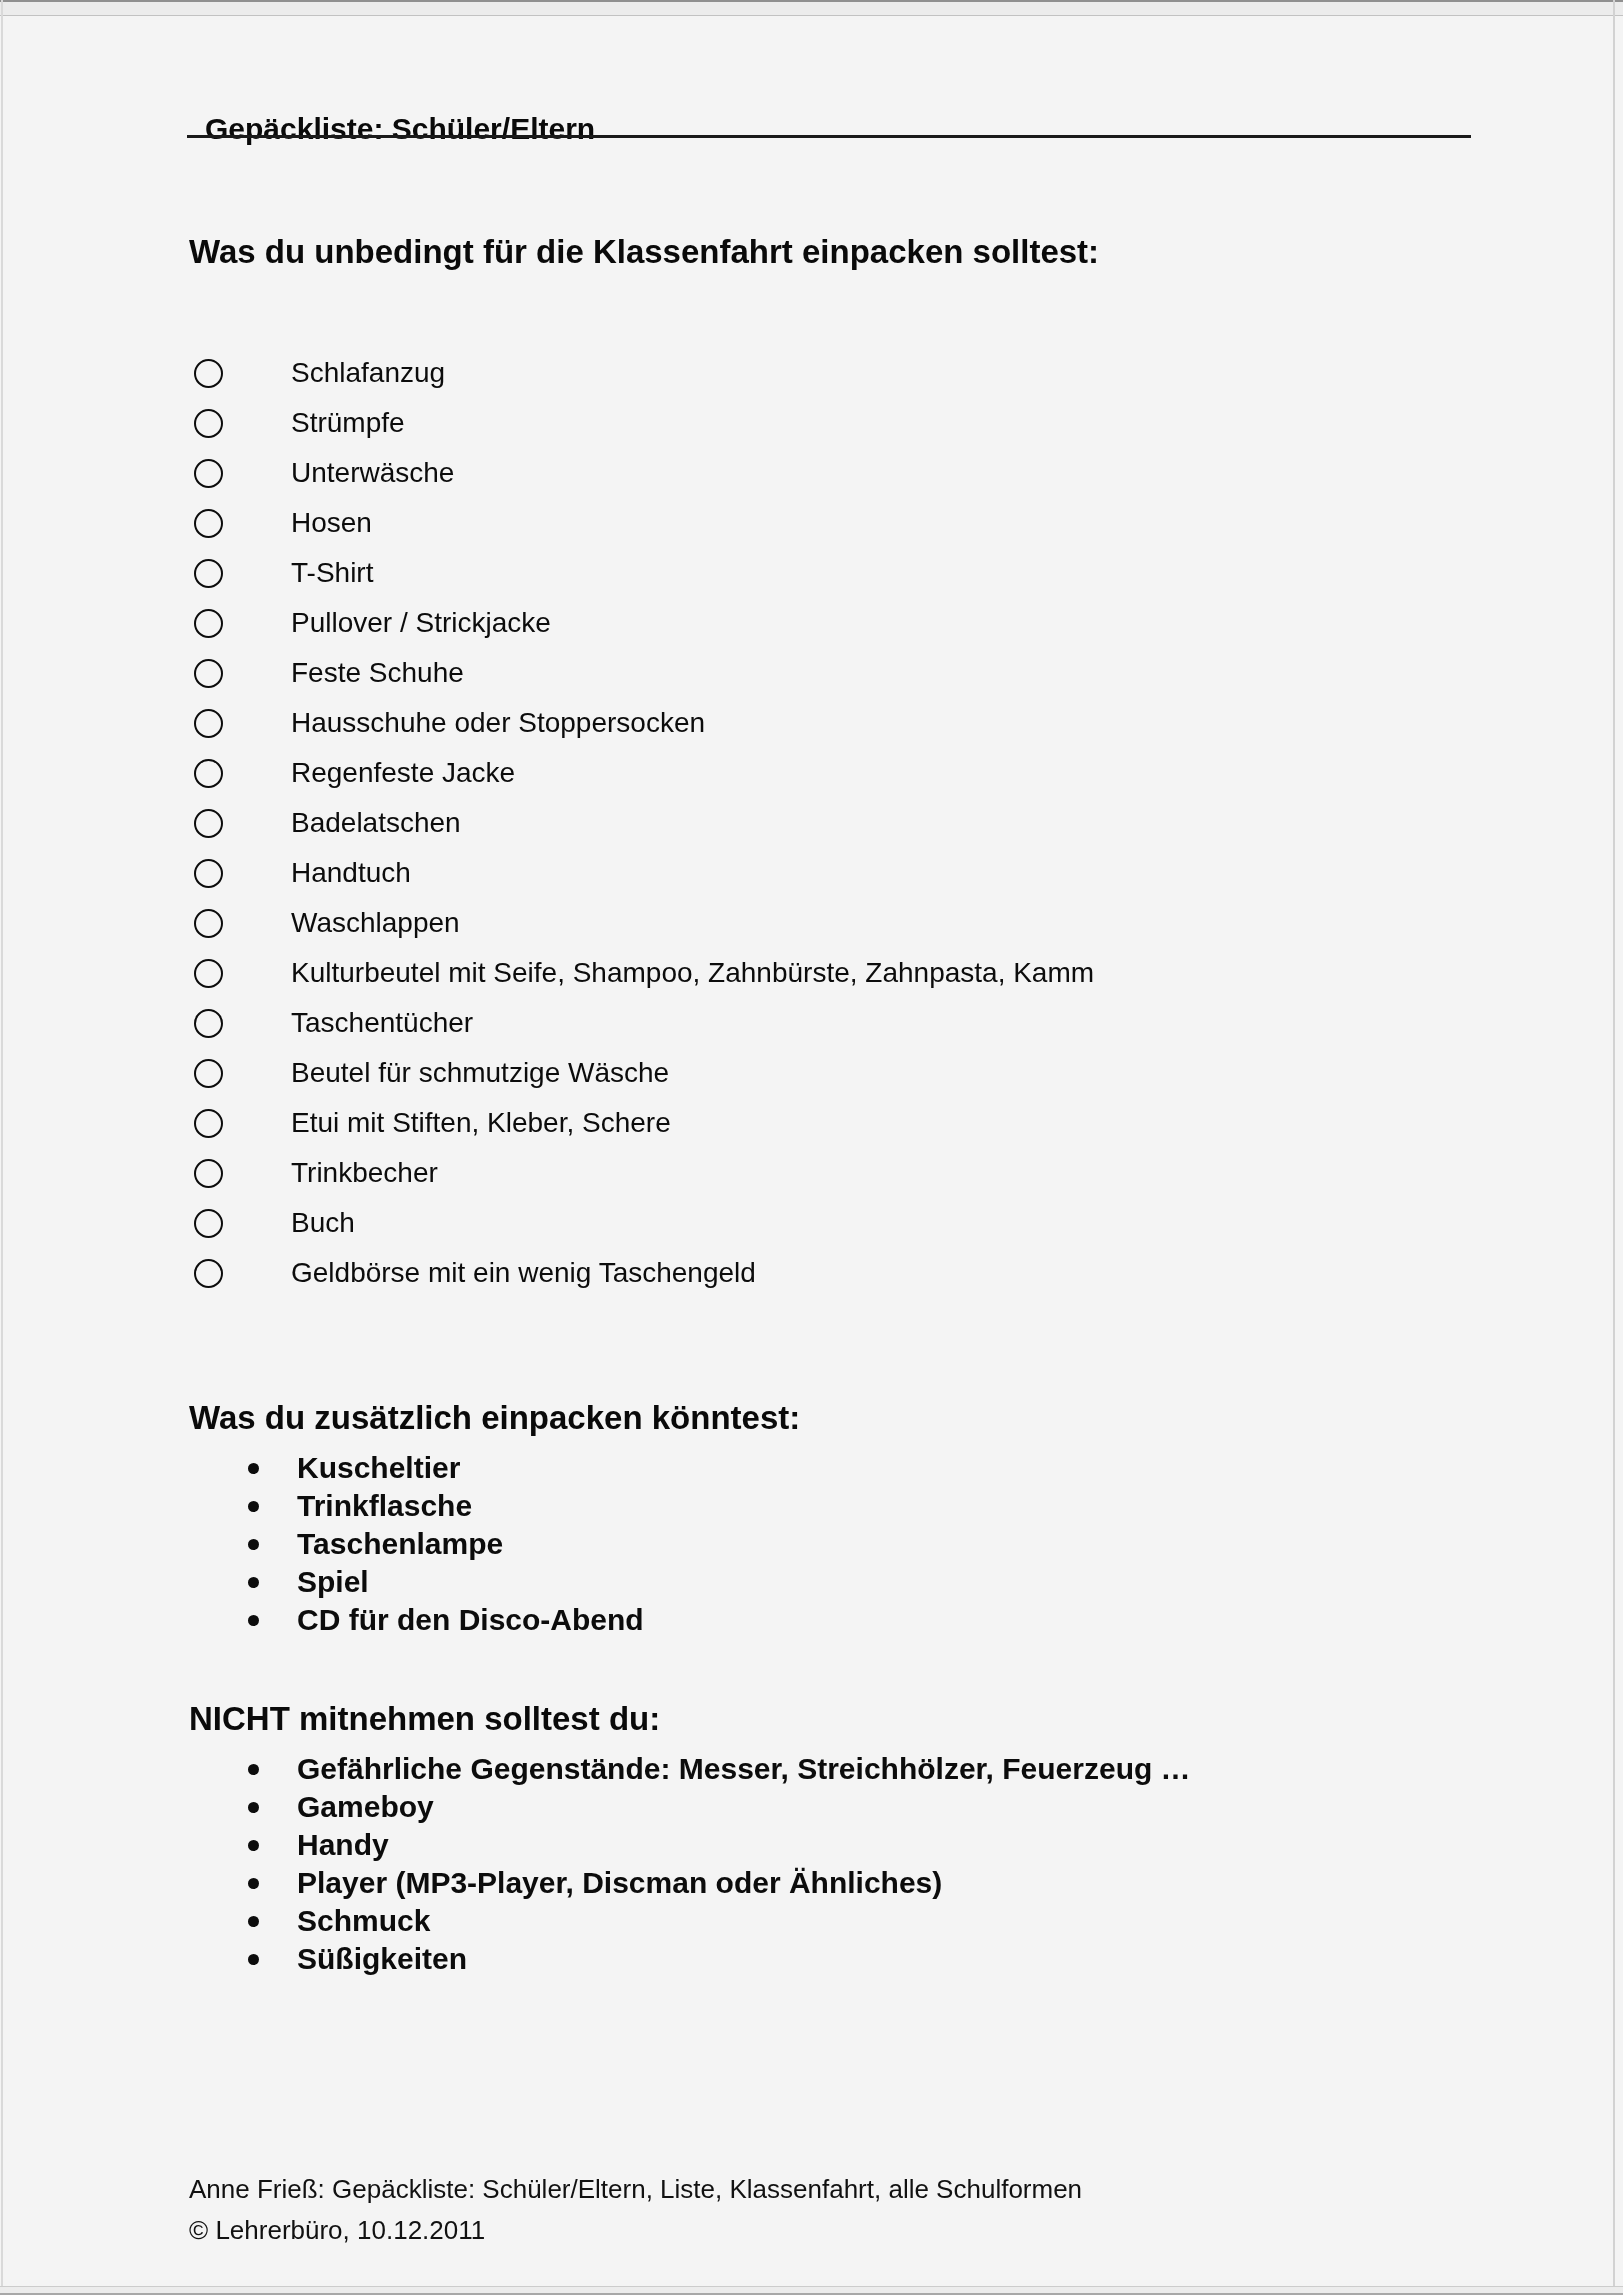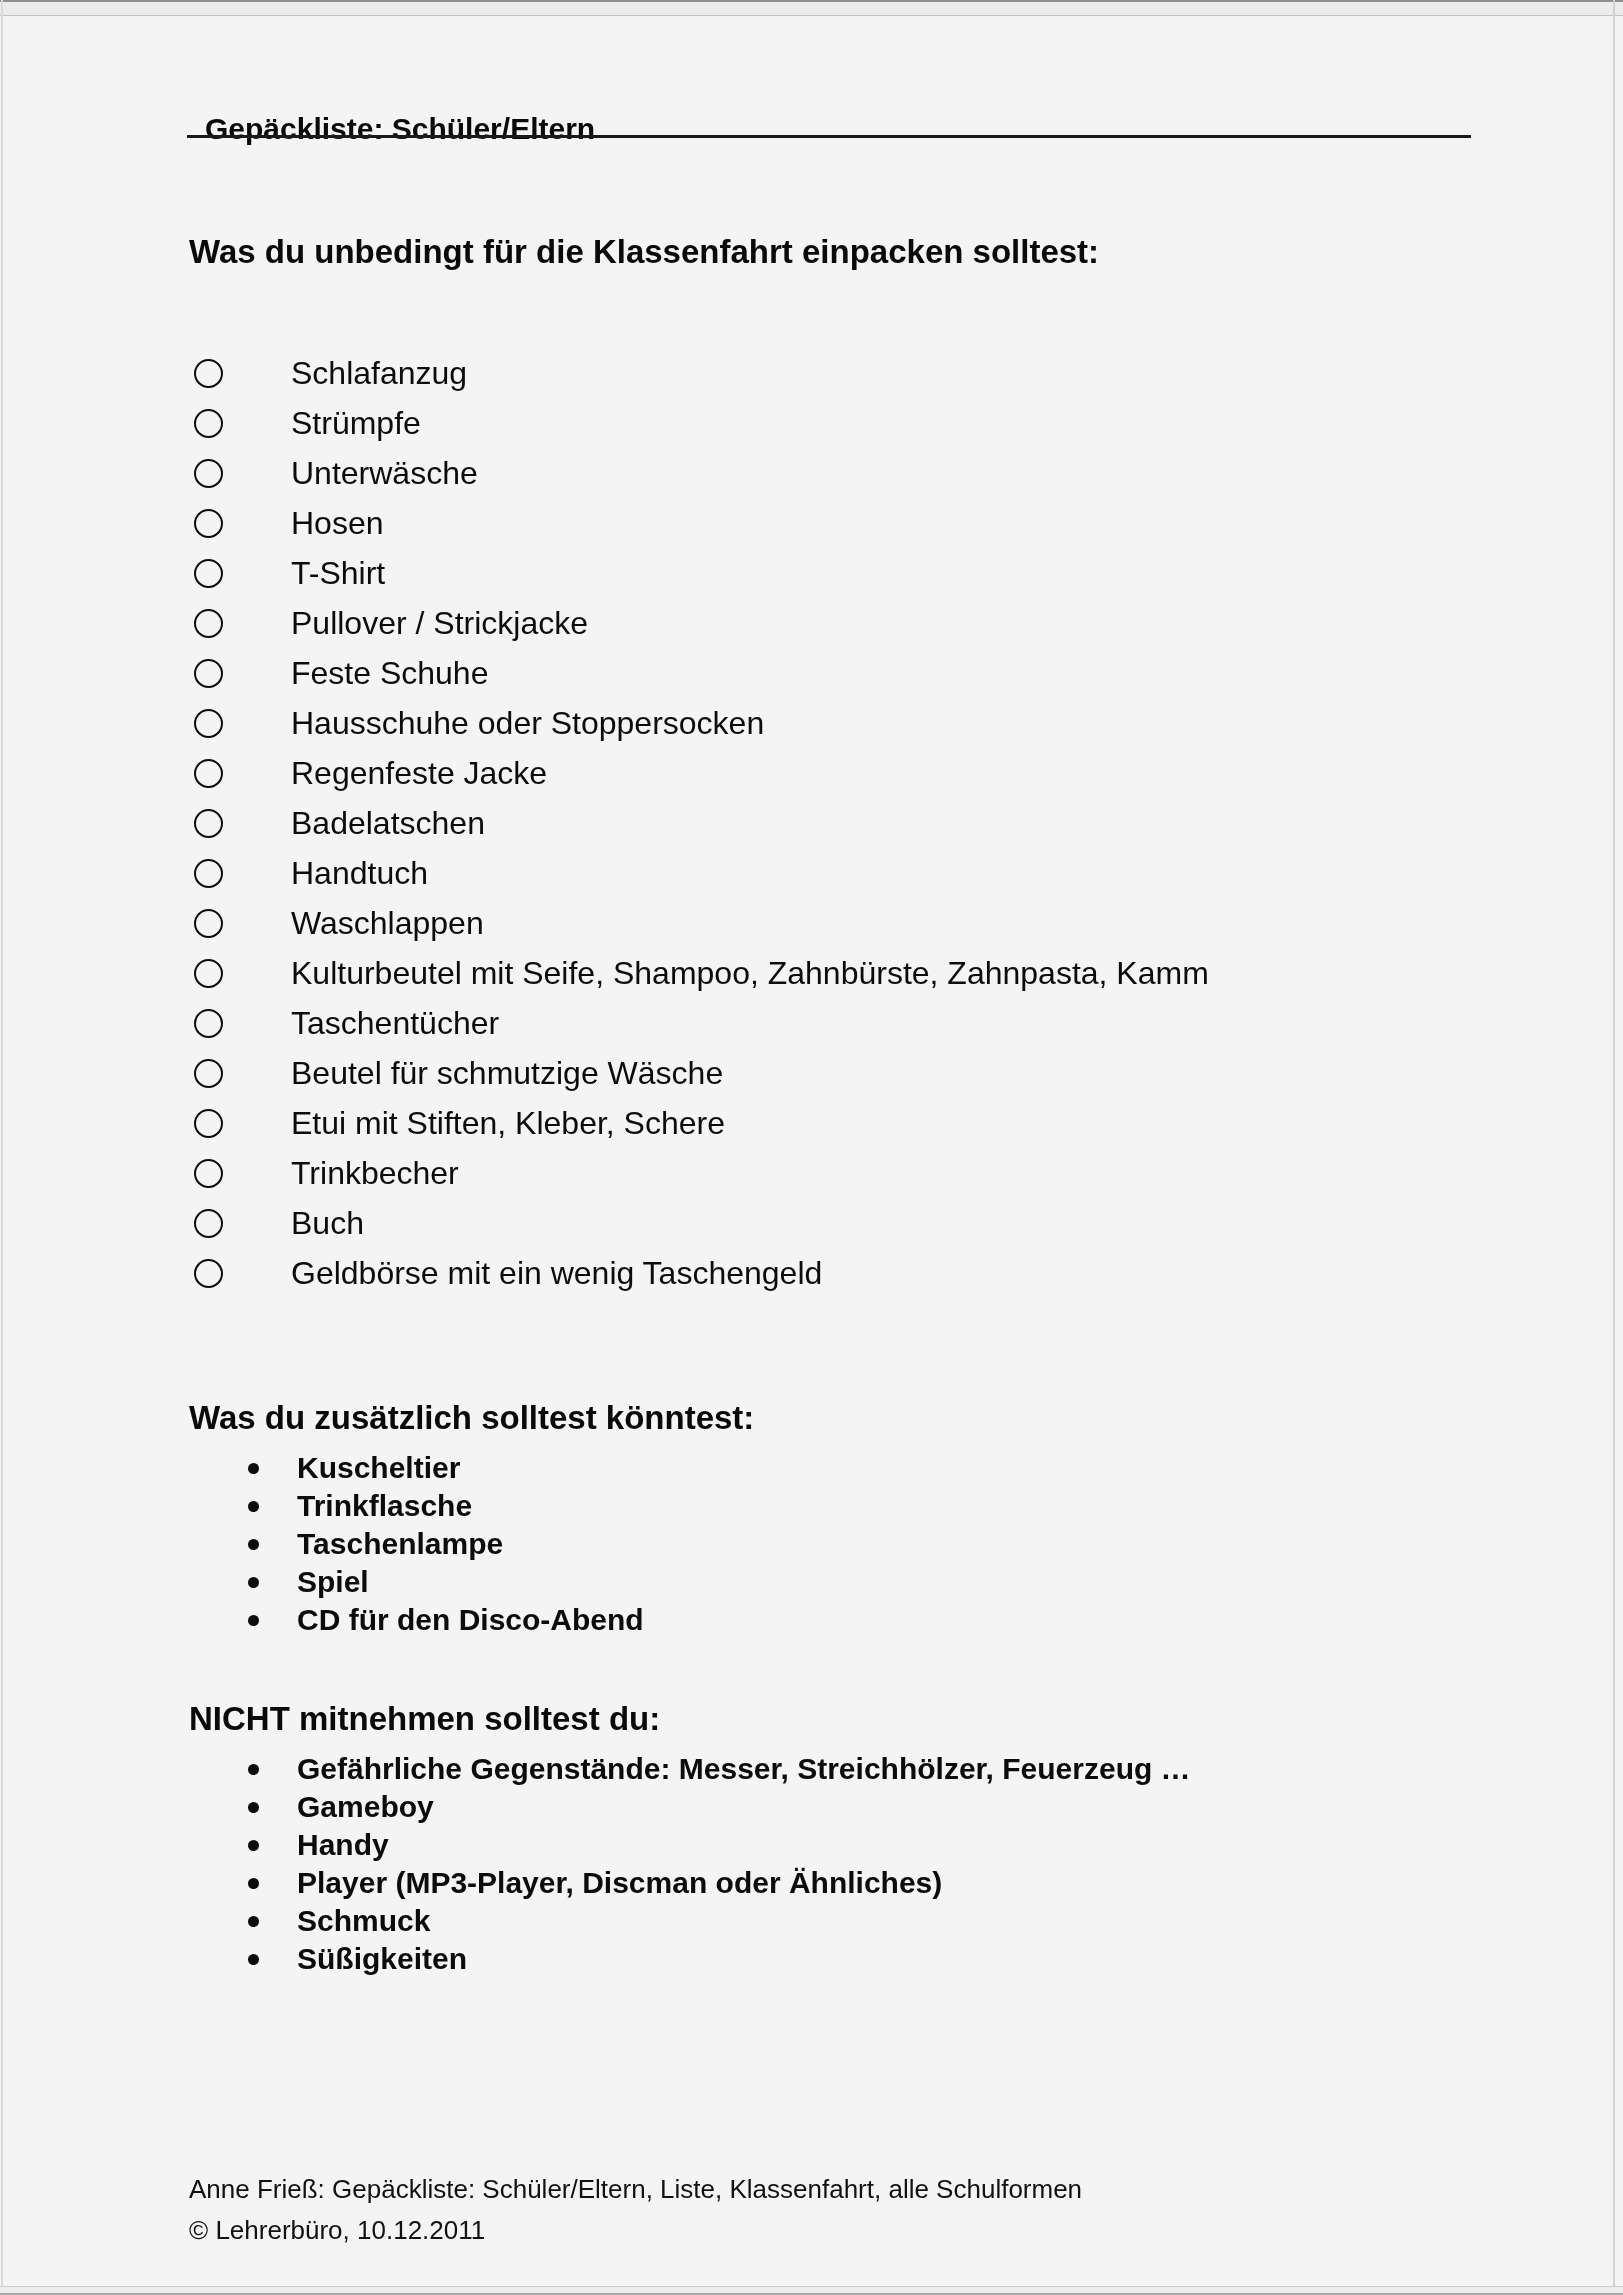--- a/index.html
+++ b/index.html
@@ -72,21 +72,21 @@
   .circle {
     flex: none;
     width: 29px; height: 29px;
     border: 2px solid #0c0c0c;
     border-radius: 50%;
     box-sizing: border-box;
     margin-right: 68px;
     background: transparent;
   }
   .check-label {
-    font-size: 32px; line-height: 1; white-space: nowrap;
+    font-size: 28px; line-height: 1; white-space: nowrap;
   }
 
   .bulletlist {
     position: absolute; left: 248px; width: 1244px; font-weight: bold;
   }
   .bl-optional  { top: 1449px; }
   .bl-forbidden { top: 1750px; }
   .bullet-row {
     height: 38px;
     display: flex; align-items: center;
@@ -217,21 +217,21 @@
         <span class="circle"></span>
         <span class="check-label">Buch</span>
       </div>
 
       <div class="check-row">
         <span class="circle"></span>
         <span class="check-label">Geldbörse mit ein wenig Taschengeld</span>
       </div>
     </div>
 
-  <h2 class="sec-title title-optional">Was du zusätzlich solltest könntest:</h2>
+  <h2 class="sec-title title-optional">Was du zusätzlich einpacken könntest:</h2>
 
   <div class="bulletlist bl-optional">
 
       <div class="bullet-row">
         <span class="dot"></span>
         <span class="bullet-label">Kuscheltier</span>
       </div>
 
       <div class="bullet-row">
         <span class="dot"></span>

